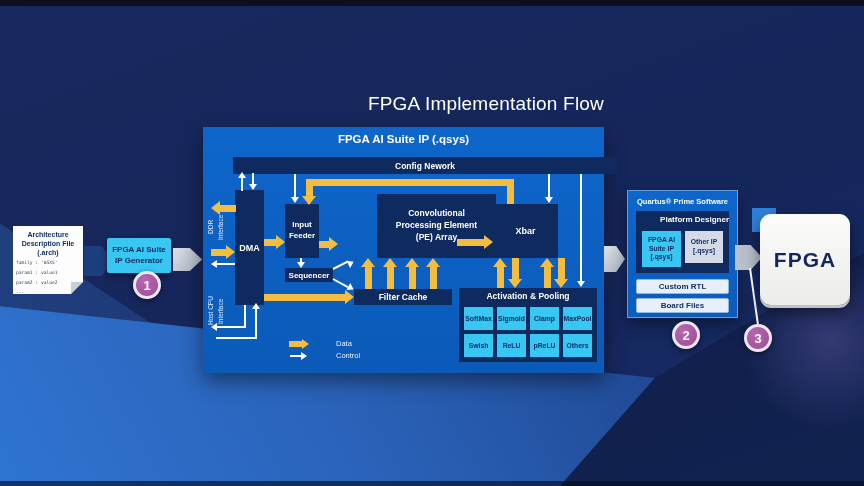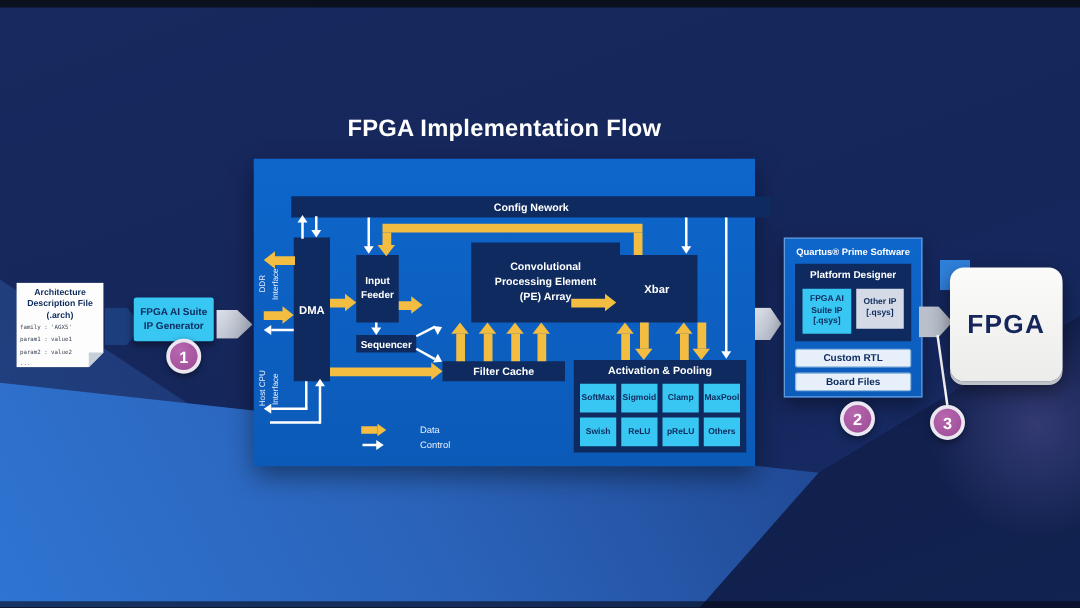--- a/index.html
+++ b/index.html
@@ -19,22 +19,22 @@
     background:rgba(6,12,34,.30);}
   .flare{position:absolute;left:740px;top:250px;width:180px;height:180px;border-radius:50%;
     background:radial-gradient(circle,rgba(140,125,215,.28) 0%,rgba(140,125,215,0) 70%);}
   .strip-top{position:absolute;left:0;top:0;width:864px;height:6px;background:#0b101f;}
   .strip-bottom{position:absolute;left:0;bottom:0;width:864px;height:5px;background:rgba(6,9,22,.6);}
 
   .abs{position:absolute;}
   .txt-c{display:flex;align-items:center;justify-content:center;text-align:center;}
 
   
-  .title{left:203px;top:93px;width:401px;color:#fff;font-size:19px;font-weight:700;
-         text-align:center;letter-spacing:.2px;}
+  .title{left:203px;top:93px;width:401px;color:#fff;font-size:19px;font-weight:400;
+         text-align:right;letter-spacing:.2px;}
 
   
   .card{left:13px;top:226px;width:70px;height:68px;background:#fdfdfd;
         clip-path:polygon(0 0,100% 0,100% calc(100% - 12px),calc(100% - 12px) 100%,0 100%);
         filter:drop-shadow(3px 5px 5px rgba(0,0,0,.5));padding:4px 3px 2px;}
   .card-fold{right:0;bottom:0;width:0;height:0;border-top:12px solid #c7cfda;border-right:12px solid transparent;}
   .card-title{color:var(--ink);font-size:7px;font-weight:700;line-height:1.3;text-align:center;}
   .card-code{margin-top:3px;font-family:"DejaVu Sans Mono",monospace;font-size:4.6px;line-height:1.45;
              color:#3a4356;white-space:pre;}
 
@@ -89,21 +89,21 @@
   .wu{border-left:4px solid transparent;border-right:4px solid transparent;border-bottom:6px solid #fff;}
   .wd{border-left:4px solid transparent;border-right:4px solid transparent;border-top:6px solid #fff;}
   .wl{border-top:4px solid transparent;border-bottom:4px solid transparent;border-right:6px solid #fff;}
   .wr{border-top:4px solid transparent;border-bottom:4px solid transparent;border-left:6px solid #fff;}
 
   
   .quartus{left:627px;top:190px;width:111px;height:128px;background:linear-gradient(180deg,#0e66cb,#0c5cbb);
            border:1px solid rgba(190,215,245,.5);box-shadow:0 6px 14px rgba(0,0,0,.4);}
   .q-header{left:627px;top:197px;width:111px;color:#fff;font-size:7.5px;font-weight:700;text-align:center;}
   .pdesigner{left:636px;top:211px;width:93px;height:62px;background:var(--navy);}
-  .pd-title{position:absolute;left:0;top:4px;width:100%;text-align:center;color:#fff;font-size:8px;font-weight:700;}
+  .pd-title{position:absolute;left:0;top:4px;width:100%;text-align:right;color:#fff;font-size:8px;font-weight:700;}
   .tile{position:absolute;font-size:6.8px;font-weight:700;color:var(--ink);line-height:1.3;
         display:flex;flex-direction:column;align-items:center;justify-content:center;text-align:center;}
   .tile-cyan{left:6px;top:20px;width:39px;height:36px;background:var(--cyan);}
   .tile-gray{left:49px;top:20px;width:38px;height:32px;background:#d5dbe6;}
   .bar-light{background:#e7f0fa;border:1px solid #8fb9e0;border-radius:2px;color:var(--ink);
              font-size:8px;font-weight:700;}
 
   
   .glow{left:752px;top:208px;width:24px;height:24px;background:#2f80dc;}
   .chip{left:760px;top:214px;width:90px;height:91px;border-radius:11px;
@@ -140,20 +140,21 @@
   <div class="abs ipgen txt-c">
     <span style="white-space:pre-line;">FPGA AI Suite
 IP Generator</span>
   </div>
   <div class="abs badge" style="left:133px;top:271px;">
     <span>1</span>
   </div>
   <div class="abs chev chev-silver" style="left:173px;top:248px;width:29px;height:23px;"></div>
 
   <div class="abs suite"></div>
+  <div class="abs suite-header">FPGA AI Suite IP (.qsys)</div>
   <div class="abs block txt-c configbar">
     <span>Config Nework</span>
   </div>
   <div class="abs block txt-c dma">
     <span>DMA</span>
   </div>
   <div class="abs vlabel" style="left:206px;top:198px;height:58px;">DDR
 Interface</div>
   <div class="abs vlabel" style="left:206px;top:280px;height:62px;">Host CPU
 Interface</div>

